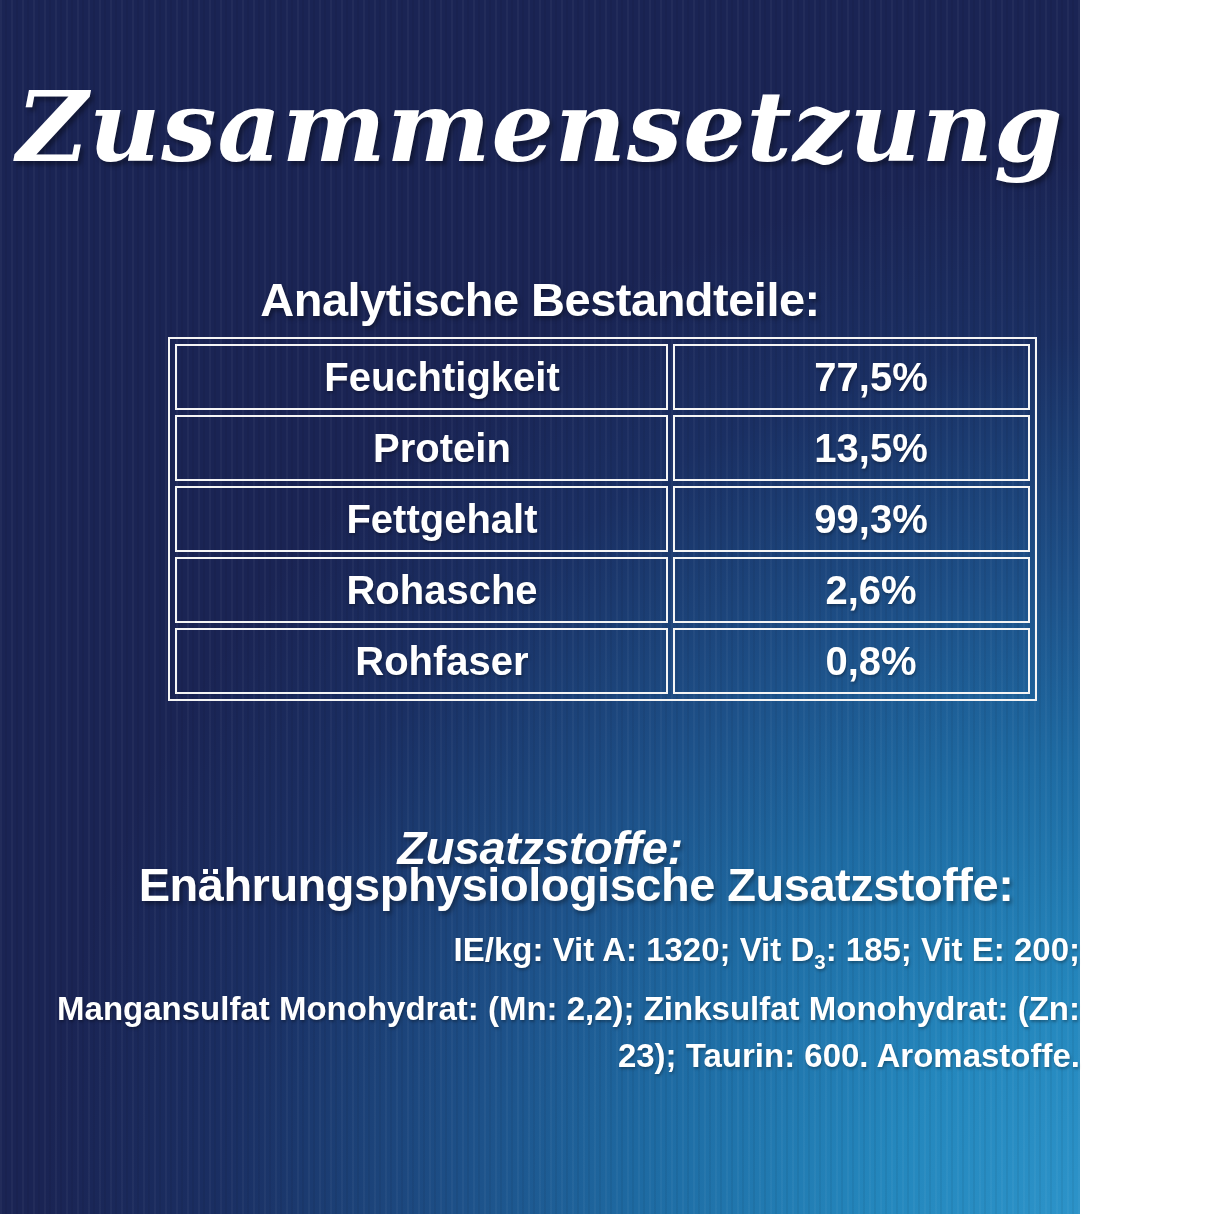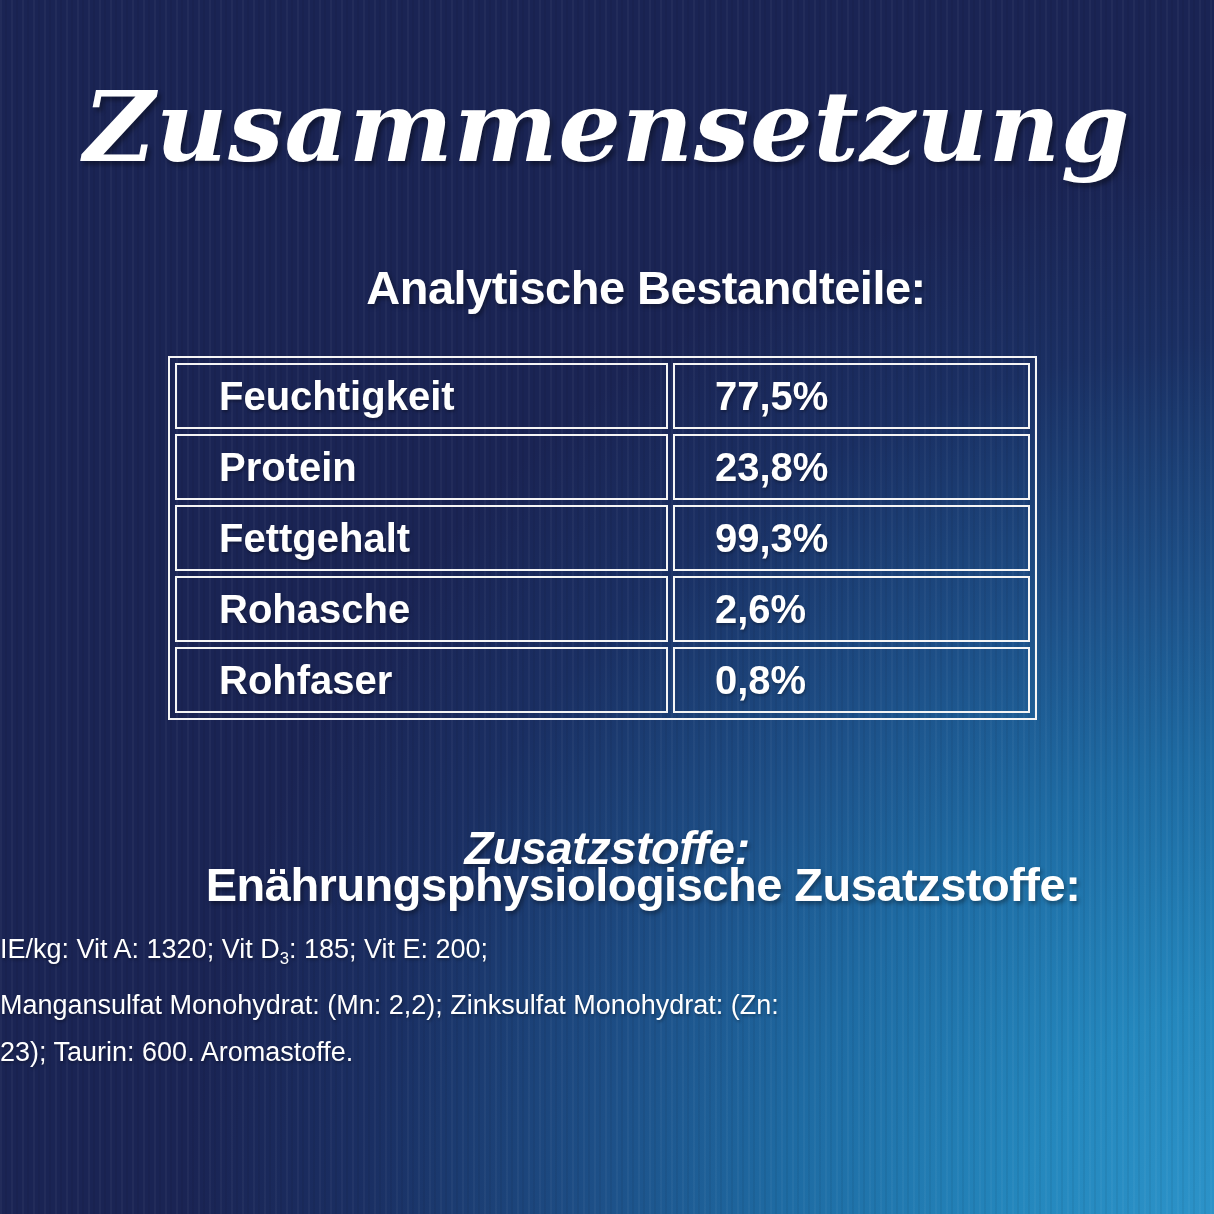--- a/index.html
+++ b/index.html
@@ -3,21 +3,21 @@
 <meta charset="utf-8">
 <style>
   html, body { margin: 0; padding: 0; }
   body {
     width: 1214px; height: 1214px;
     font-family: "Liberation Sans", sans-serif;
     overflow: hidden;
   }
   .canvas {
     position: relative;
-    width: 1214px; height: 1214px;
+    width: 1080px; height: 1214px;
     background:
       radial-gradient(circle 1300px at 105% 103%,
         #2f97cd 0%,
         #2487bd 20%,
         #1e6ba3 38%,
         #1d5088 52%,
         #1a2f63 70%,
         #1a2454 84%),
       #1a2454;
     color: #ffffff;
@@ -46,49 +46,50 @@
     text-shadow: 3px 4px 4px rgba(0,0,0,0.35);
   }
   .section-heading {
     position: absolute; left: 0; width: 100%; margin: 0;
     text-align: center;
     font-size: 47px;
     font-weight: bold;
     letter-spacing: -0.5px;
     text-shadow: 2px 3px 4px rgba(0,0,0,0.35);
   }
-  .heading-analytical { top: 260px; margin-left: 39px; }
+  .heading-analytical { top: 272px; }
   .heading-additives { top: 820px; font-style: italic; }
   .heading-nutritional { top: 857px; margin-left: 36px; }
 
   table.analytical {
     position: absolute;
-    top: 356px; left: 168px;
+    top: 337px; left: 168px;
     width: 869px;
     border: 2px solid #f5f5f5;
     border-collapse: separate;
     border-spacing: 5px;
+    text-align: center;
   }
   table.analytical td {
     border: 2px solid #f5f5f5;
     height: 60px;
     font-size: 40px;
     font-weight: bold;
     vertical-align: middle;
     text-shadow: 1px 2px 3px rgba(0,0,0,0.3);
   }
   td.lbl { width: 58%; padding-left: 42px; }
   td.val { width: 42%; padding-left: 40px; }
 
   .body-text {
     position: absolute; top: 926px; left: 0;
     width: 100%;
-    text-align: left;
-    font-size: 27px;
-    font-weight: 400;
+    text-align: right;
+    font-size: 33px;
+    font-weight: 700;
     line-height: 47px;
     text-shadow: 1px 2px 3px rgba(0,0,0,0.3);
   }
   .body-text .line { white-space: nowrap; }
   .sub3 {
     font-size: 0.62em;
     vertical-align: -0.38em;
   }
 </style>
 </head>
@@ -102,21 +103,21 @@
   <h2 class="section-heading heading-analytical">Analytische Bestandteile:</h2>
 
   <table class="analytical">
     <tbody>
       <tr>
         <td class="lbl">Feuchtigkeit</td>
         <td class="val">77,5%</td>
       </tr>
       <tr>
         <td class="lbl">Protein</td>
-        <td class="val">23,8%</td>
+        <td class="val">13,5%</td>
       </tr>
       <tr>
         <td class="lbl">Fettgehalt</td>
         <td class="val">99,3%</td>
       </tr>
       <tr>
         <td class="lbl">Rohasche</td>
         <td class="val">2,6%</td>
       </tr>
       <tr>

